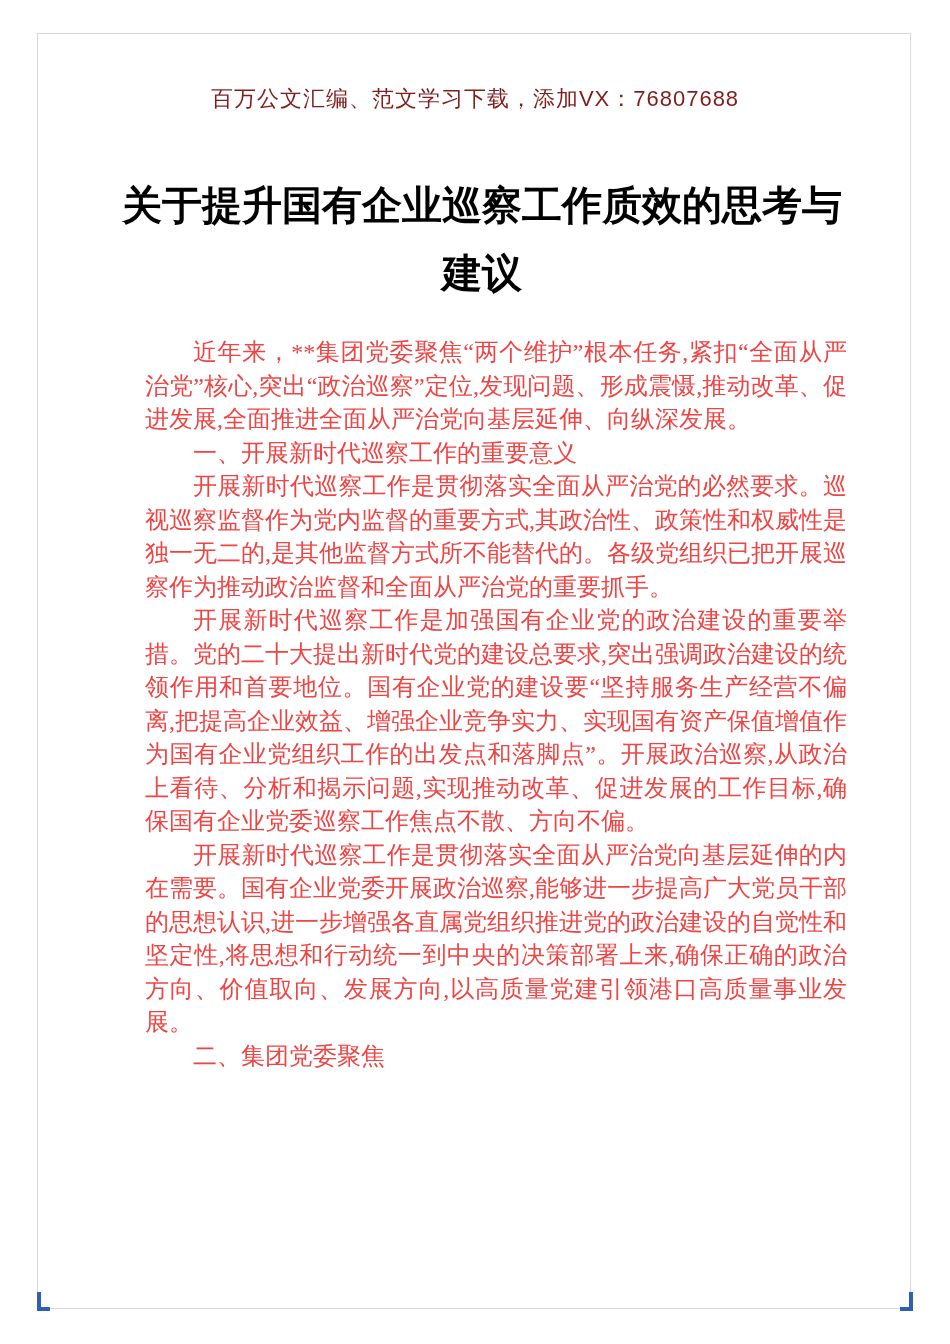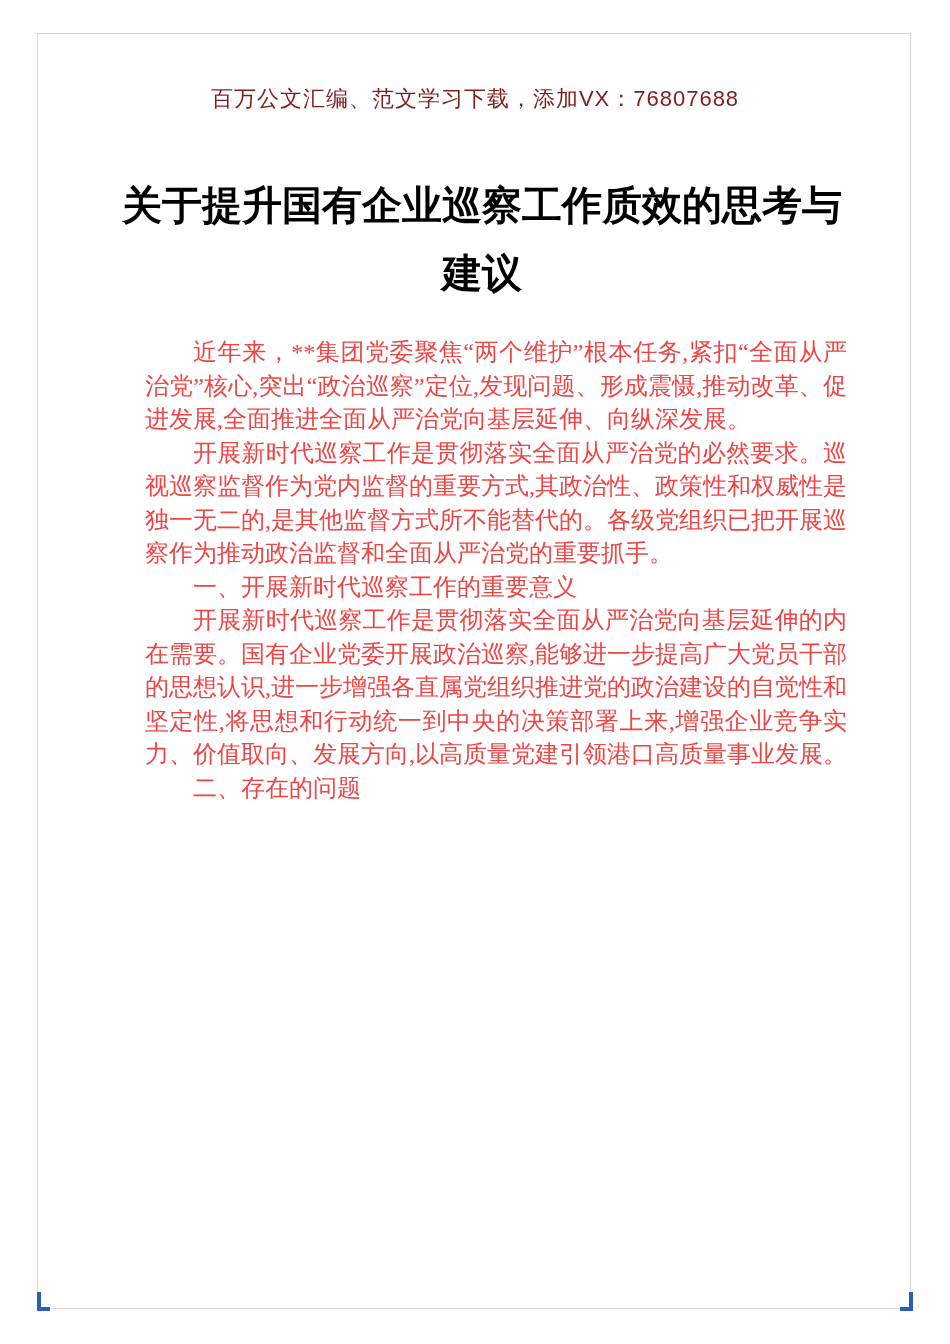--- a/index.html
+++ b/index.html
@@ -90,17 +90,18 @@
 
 <div class="header-notice">百万公文汇编、范文学习下载，添加VX：76807688</div>
 
 <h1 class="doc-title">
   <span>关于提升国有企业巡察工作质效的思考与</span><br>
   <span>建议</span>
 </h1>
 
 <div class="doc-body">
   <p>近年来，**集团党委聚焦“两个维护”根本任务,紧扣“全面从严治党”核心,突出“政治巡察”定位,发现问题、形成震慑,推动改革、促进发展,全面推进全面从严治党向基层延伸、向纵深发展。</p>
+  <p>一、开展新时代巡察工作的重要意义</p>
   <p>开展新时代巡察工作是贯彻落实全面从严治党的必然要求。巡视巡察监督作为党内监督的重要方式,其政治性、政策性和权威性是独一无二的,是其他监督方式所不能替代的。各级党组织已把开展巡察作为推动政治监督和全面从严治党的重要抓手。</p>
-  <p>一、开展新时代巡察工作的重要意义</p>
-  <p>开展新时代巡察工作是贯彻落实全面从严治党向基层延伸的内在需要。国有企业党委开展政治巡察,能够进一步提高广大党员干部的思想认识,进一步增强各直属党组织推进党的政治建设的自觉性和坚定性,将思想和行动统一到中央的决策部署上来,增强企业竞争实力、价值取向、发展方向,以高质量党建引领港口高质量事业发展。</p>
-  <p>二、存在的问题</p>
+  <p>开展新时代巡察工作是加强国有企业党的政治建设的重要举措。党的二十大提出新时代党的建设总要求,突出强调政治建设的统领作用和首要地位。国有企业党的建设要“坚持服务生产经营不偏离,把提高企业效益、增强企业竞争实力、实现国有资产保值增值作为国有企业党组织工作的出发点和落脚点”。开展政治巡察,从政治上看待、分析和揭示问题,实现推动改革、促进发展的工作目标,确保国有企业党委巡察工作焦点不散、方向不偏。</p>
+  <p>开展新时代巡察工作是贯彻落实全面从严治党向基层延伸的内在需要。国有企业党委开展政治巡察,能够进一步提高广大党员干部的思想认识,进一步增强各直属党组织推进党的政治建设的自觉性和坚定性,将思想和行动统一到中央的决策部署上来,确保正确的政治方向、价值取向、发展方向,以高质量党建引领港口高质量事业发展。</p>
+  <p>二、集团党委聚焦</p>
 </div>
 
 </body></html>

